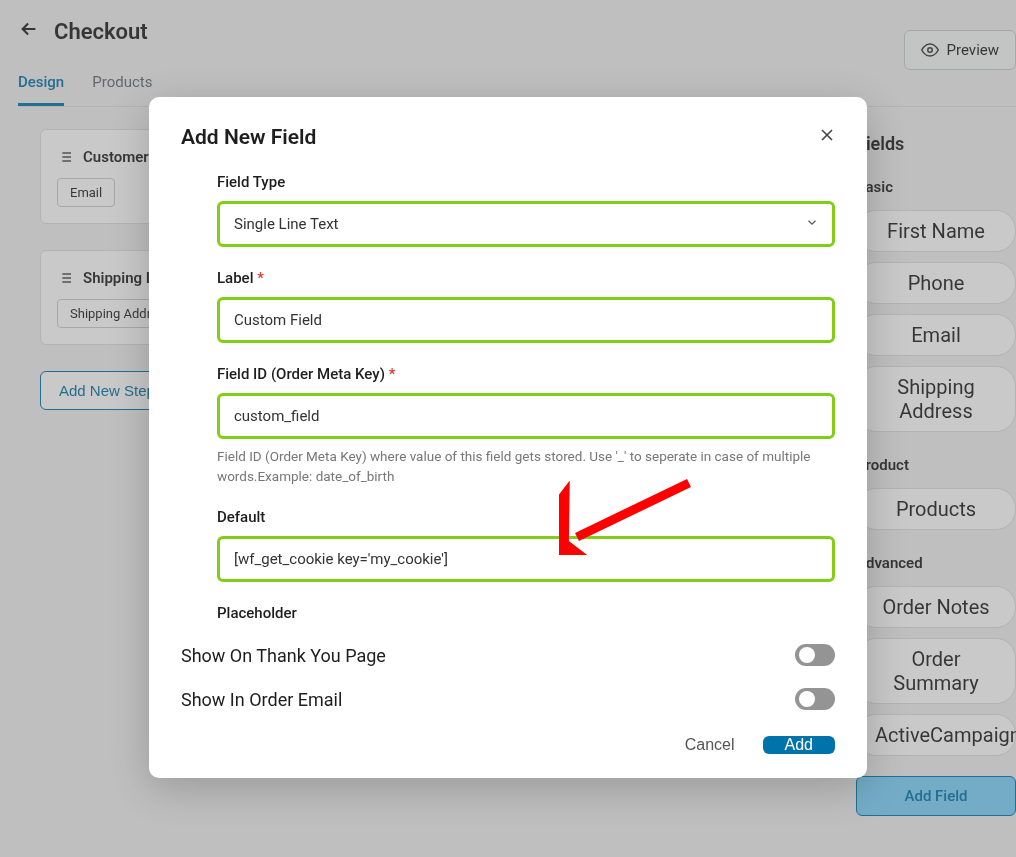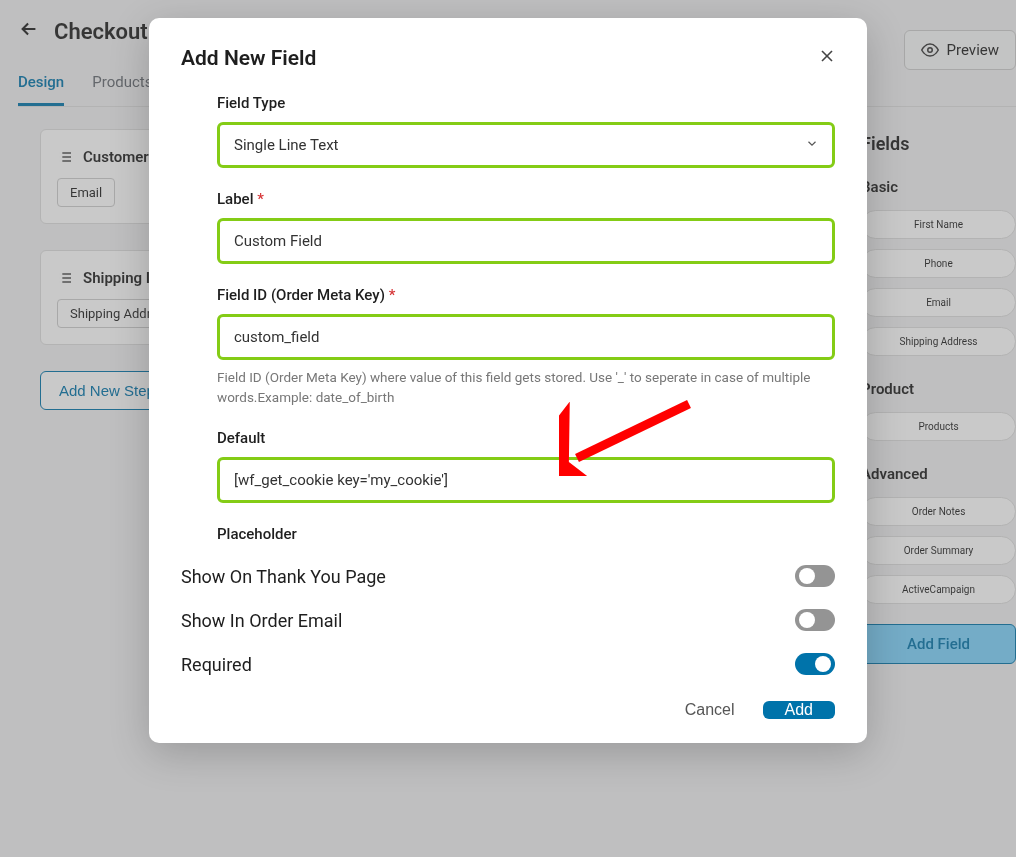--- a/index.html
+++ b/index.html
@@ -113,21 +113,21 @@
     .right-sub {
       font-size: 15px;
       font-weight: 600;
       margin-bottom: 14px;
       margin-top: 24px;
     }
     .chip {
       border: 1px solid #ddd;
       border-radius: 20px;
       padding: 8px 18px;
-      font-size: 10px;
+      font-size: 20px;
       margin-bottom: 10px;
       text-align: center;
       background: #fff;
     }
     .right-add {
       border: 1.5px solid #0073aa;
       color: #0073aa;
       background: #7dd3fc;
       border-radius: 6px;
       padding: 10px 18px;
@@ -137,21 +137,21 @@
       text-align: center;
     }
 
     
     .overlay {
       position: absolute;
       inset: 0;
       background: rgba(100,100,100,0.35);
       display: flex;
       justify-content: center;
-      align-items: flex-start;
+      align-items: center;
     }
     .modal {
       background: #fff;
       border-radius: 10px;
       width: 718px;
       margin-top: 18px;
       padding: 28px 32px 24px;
       box-shadow: 0 10px 40px rgba(0,0,0,0.2);
       position: relative;
     }
@@ -382,26 +382,20 @@
       <div class="toggle off">
           <div class="toggle-knob"></div>
         </div>
     </div>
     <div class="toggle-row">
       <span class="toggle-label">Show In Order Email</span>
       <div class="toggle off">
           <div class="toggle-knob"></div>
         </div>
     </div>
-    <div class="toggle-row">
-      <span class="toggle-label">Required</span>
-      <div class="toggle on">
-          <div class="toggle-knob"></div>
-        </div>
-    </div>
 
     <div class="modal-footer">
       <button class="btn-cancel">Cancel</button>
       <button class="btn-add">Add</button>
     </div>
 
     <svg class="arrow-annot" width="140" height="80" viewBox="0 0 140 80">
       <defs>
         <marker id="ah" markerWidth="12" markerHeight="12" refX="2" refY="6" orient="auto">
           <path d="M0,0 L12,6 L0,12 L3,6 Z" fill="#ff0000"></path>

